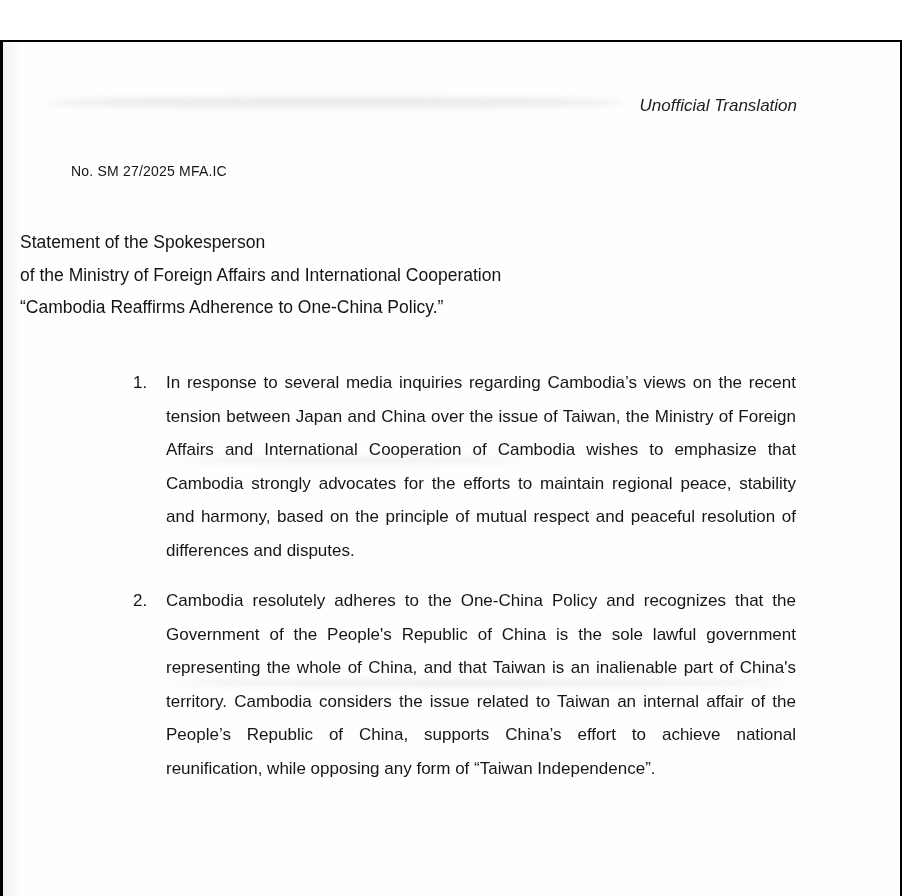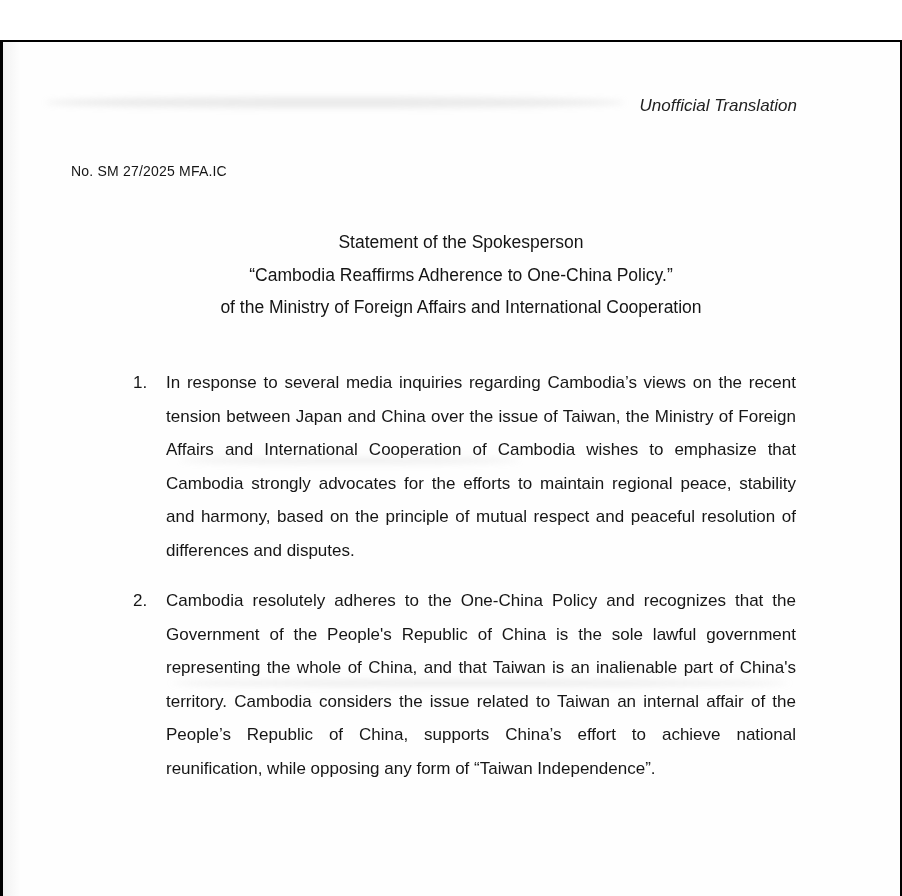--- a/index.html
+++ b/index.html
@@ -48,21 +48,21 @@
   .ref-no {
     position: absolute;
     left: 71px; top: 117px;
     font-size: 14px;
     line-height: 28px;
     letter-spacing: 0.2px;
   }
   .title-block {
     position: absolute;
     left: 20px; right: 0; top: 186px;
-    text-align: center;
+    text-align: left;
     font-size: 17.5px;
     line-height: 32.5px;
     color: #141414;
   }
   .para {
     position: absolute;
     left: 166px;
     width: 630px;
     font-size: 17px;
     line-height: 33.5px;
@@ -104,22 +104,22 @@
   <div class="smudge smudge-b"></div>
   <div class="smudge smudge-c"></div>
   <div class="left-shade"></div>
 
   <div class="annotation">Unofficial Translation</div>
 
   <div class="ref-no">No. SM 27/2025 MFA.IC</div>
 
   <div class="title-block">
     <div>Statement of the Spokesperson</div>
+    <div>of the Ministry of Foreign Affairs and International Cooperation</div>
     <div>“Cambodia Reaffirms Adherence to One-China Policy.”</div>
-    <div>of the Ministry of Foreign Affairs and International Cooperation</div>
   </div>
 
   <div class="para para-1">
     <span class="para-num">1.</span>
     <div class="para-text">In response to several media inquiries regarding Cambodia’s views on the recent tension between Japan and China over the issue of Taiwan, the Ministry of Foreign Affairs and International Cooperation of Cambodia wishes to emphasize that Cambodia strongly advocates for the efforts to maintain regional peace, stability and harmony, based on the principle of mutual respect and peaceful resolution of differences and disputes.</div>
   </div>
 
   <div class="para para-2">
     <span class="para-num">2.</span>
     <div class="para-text">Cambodia resolutely adheres to the One-China Policy and recognizes that the Government of the People's Republic of China is the sole lawful government representing the whole of China, and that Taiwan is an inalienable part of China's territory.  Cambodia considers the issue related to Taiwan an internal affair of the People’s Republic of China, supports China’s effort to achieve national reunification, while opposing any form of “Taiwan Independence”.</div>

